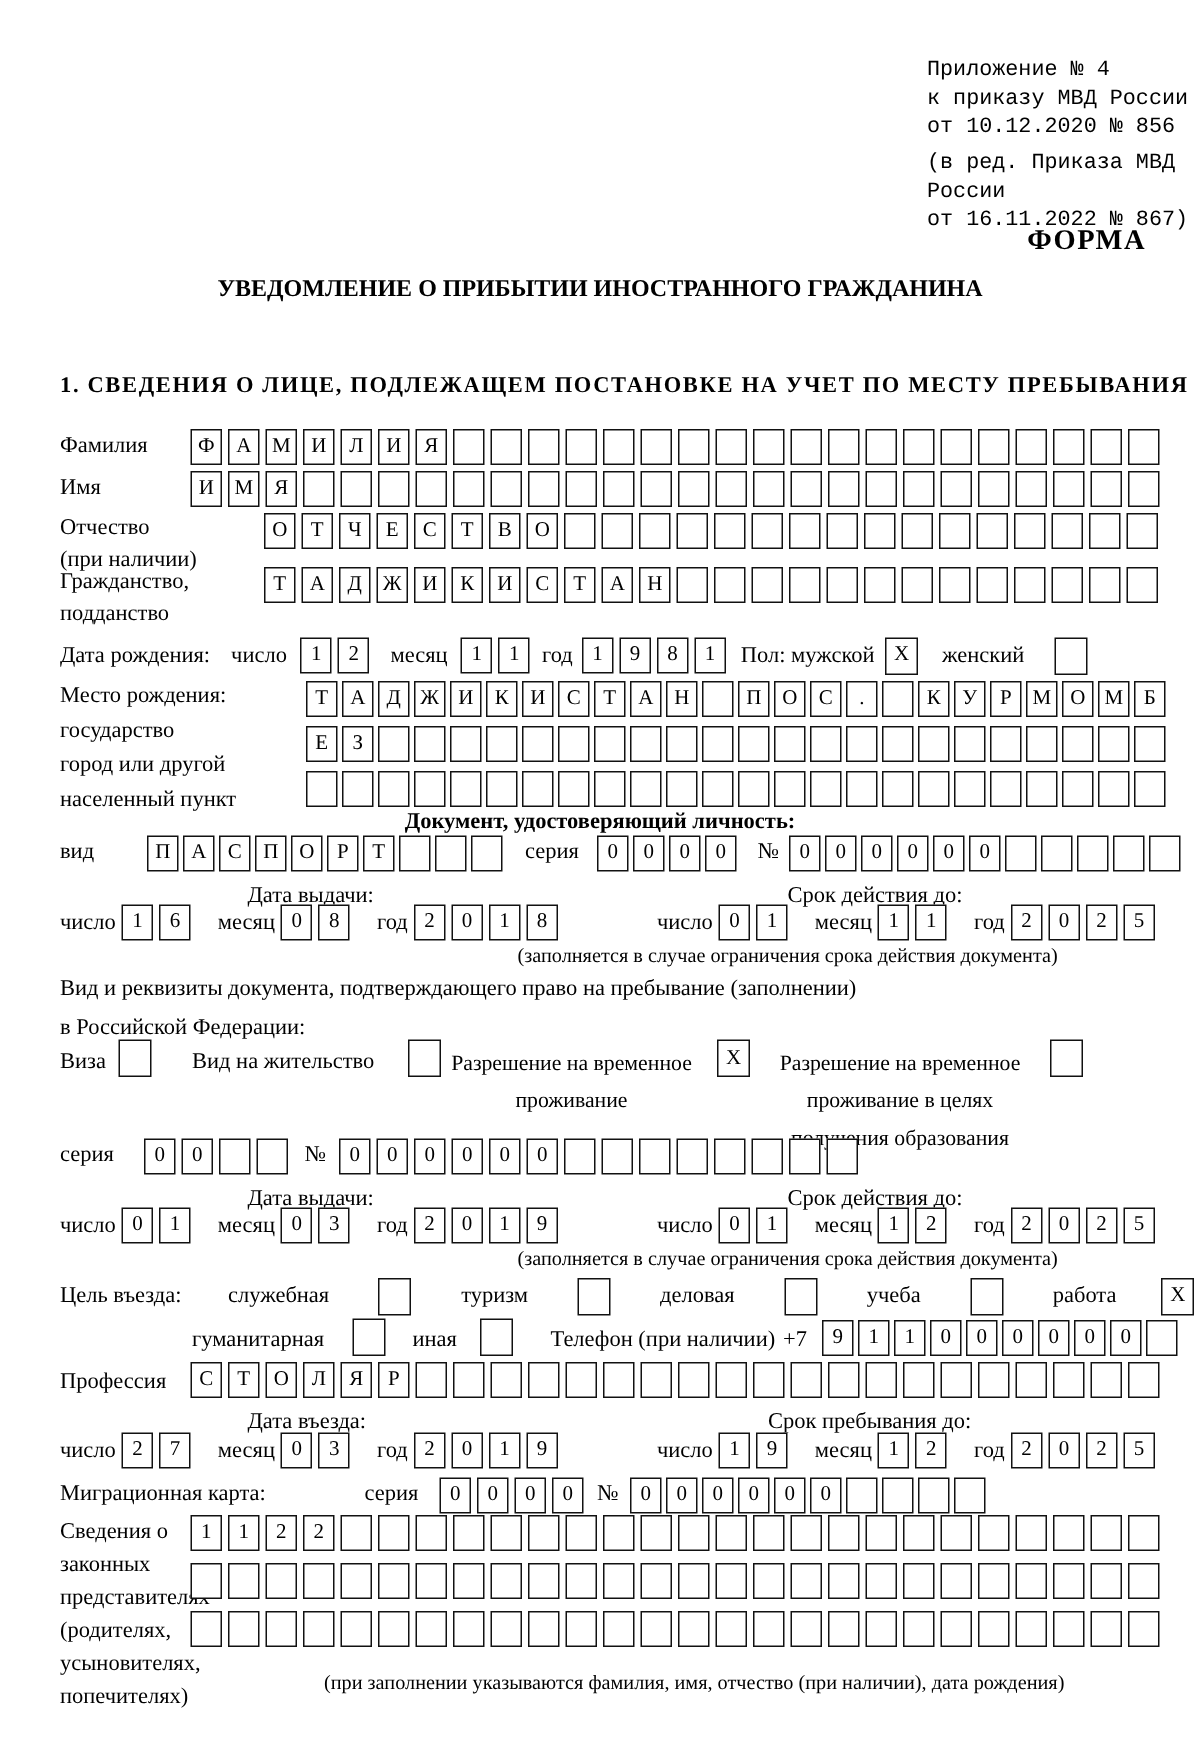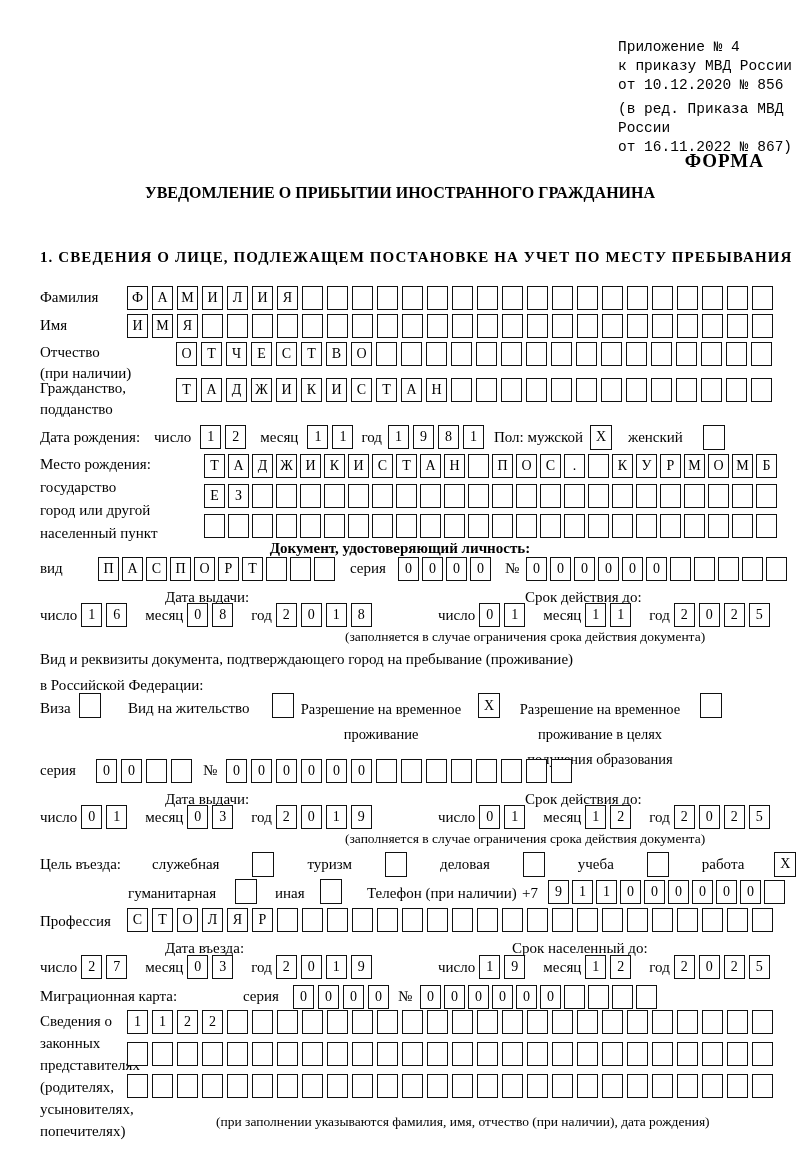--- a/index.html
+++ b/index.html
@@ -357,21 +357,21 @@
     <span class="lbl">год</span>
     <div class="boxes">
         <div class="cell">2</div>
         <div class="cell">0</div>
         <div class="cell">2</div>
         <div class="cell">5</div>
       </div>
   </div>
   <span class="abs small" style="left:345px; top:629px;">(заполняется в случае ограничения срока действия документа)</span>
 
-  <span class="abs lbl" style="left:40px; top:651px;">Вид и реквизиты документа, подтверждающего город на пребывание (проживание)</span>
+  <span class="abs lbl" style="left:40px; top:651px;">Вид и реквизиты документа, подтверждающего право на пребывание (заполнении)</span>
   <span class="abs lbl" style="left:40px; top:677px;">в Российской Федерации:</span>
 
   <span class="abs lbl" style="left:40px; top:700px;">Виза</span>
   <span class="abs cb" style="left:79px; top:693px;"></span>
   <span class="abs lbl" style="left:128px; top:700px;">Вид на жительство</span>
   <span class="abs cb" style="left:272px; top:693px;"></span>
   <div class="abs multiline" style="left:292px; top:697px; width:178px;">
     <div>Разрешение на временное</div>
     <div>проживание</div>
   </div>
@@ -512,21 +512,21 @@
       <div class="cell"></div>
       <div class="cell"></div>
       <div class="cell"></div>
       <div class="cell"></div>
       <div class="cell"></div>
       <div class="cell"></div>
       <div class="cell"></div>
     </div>
 
   <span class="abs lbl" style="left:165px; top:940px;">Дата въезда:</span>
-  <span class="abs lbl" style="left:512px; top:940px;">Срок населенный до:</span>
+  <span class="abs lbl" style="left:512px; top:940px;">Срок пребывания до:</span>
   <div class="abs dg" style="left:40px; top:955px;">
     <span class="lbl">число</span>
     <div class="boxes">
         <div class="cell">2</div>
         <div class="cell">7</div>
       </div>
     <span class="lbl">месяц</span>
     <div class="boxes">
         <div class="cell">0</div>
         <div class="cell">3</div>

